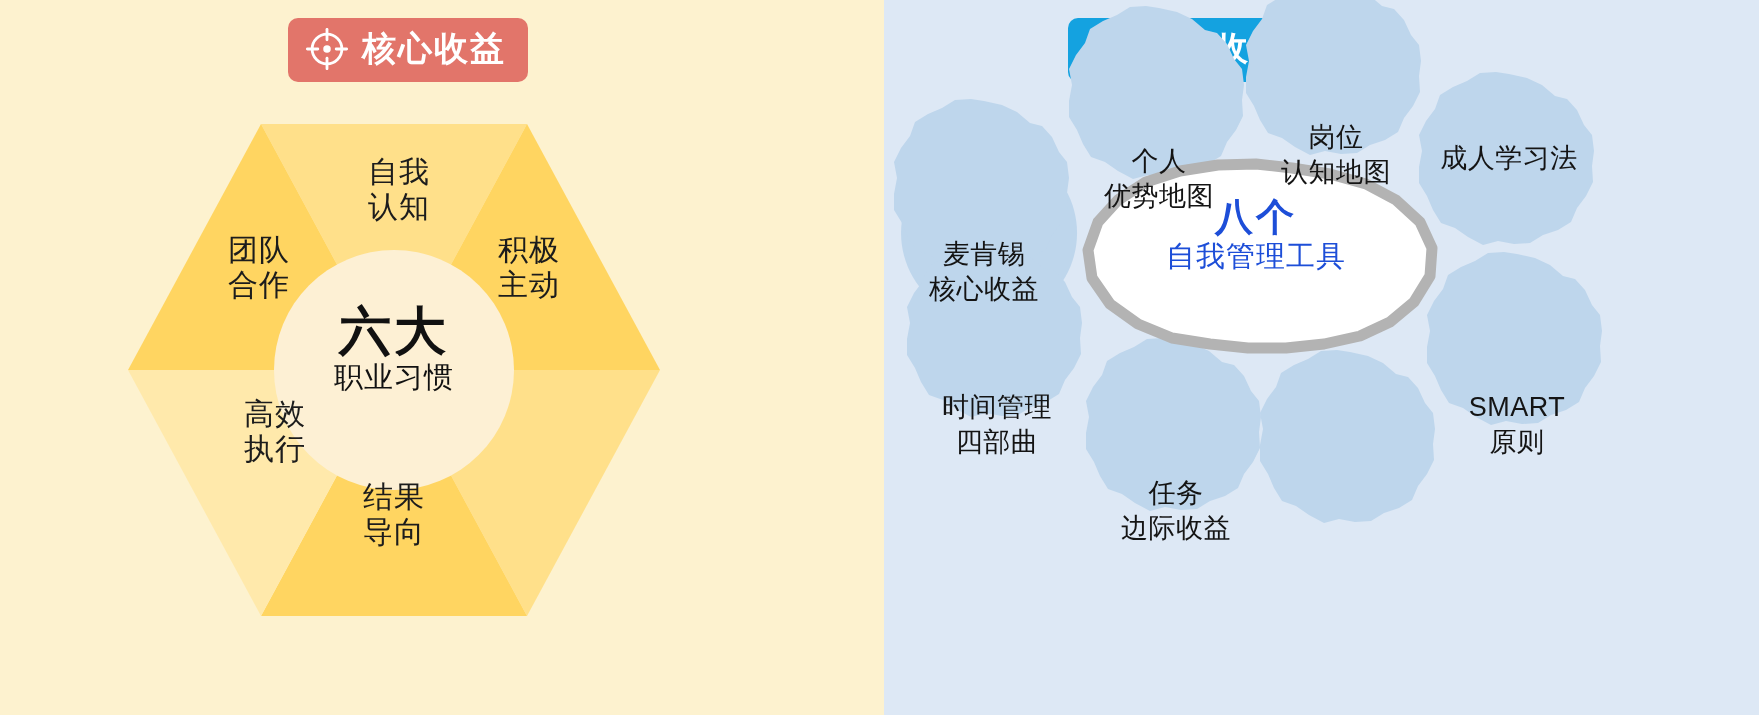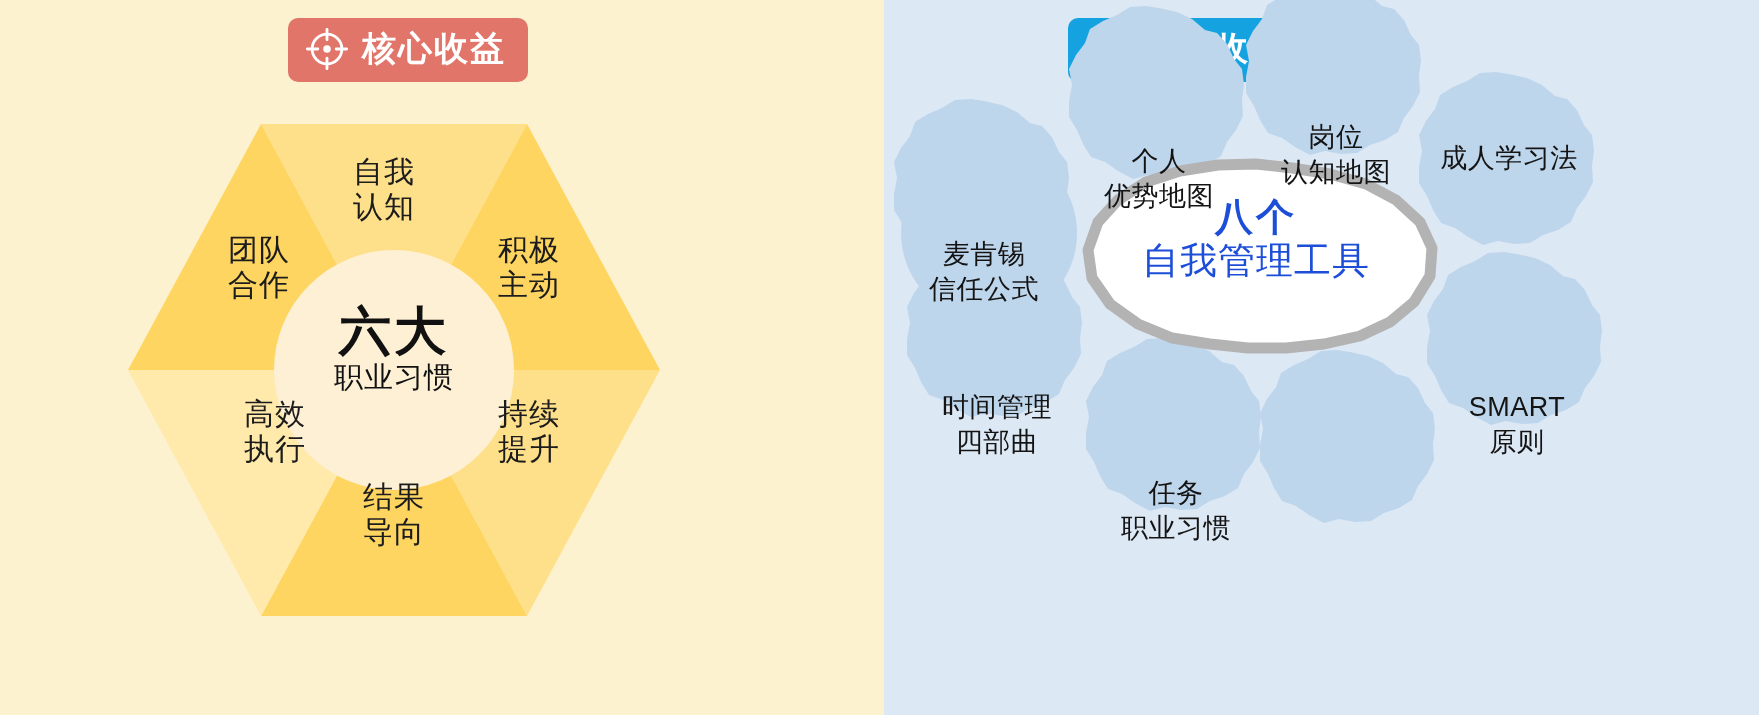--- a/index.html
+++ b/index.html
@@ -110,21 +110,21 @@
     letter-spacing: 3px;
     display: block;
   }
   .hex-center-bottom {
     font-size: 29px;
     letter-spacing: 1px;
     display: block;
   }
 
   
-  #hex-label-0 { left: 186px; top: 30px;  width: 140px; }  
+  #hex-label-0 { left: 201px; top: 30px;  width: 140px; }  
   #hex-label-1 { left: 336px; top: 108px; width: 130px; }  
   #hex-label-2 { left: 336px; top: 272px; width: 130px; }  
   #hex-label-3 { left: 196px; top: 355px; width: 140px; }  
   #hex-label-4 { left: 82px;  top: 272px; width: 130px; }  
   #hex-label-5 { left: 66px;  top: 108px; width: 130px; }  
 
   
   #blob-wrap {
     position: absolute;
     left: 0px;
@@ -155,21 +155,21 @@
     line-height: 1.15;
   }
   .blob-center-top {
     display: block;
     font-size: 38px;
     font-weight: bold;
     letter-spacing: 3px;
   }
   .blob-center-bottom {
     display: block;
-    font-size: 37px;
+    font-size: 29px;
     letter-spacing: 1px;
   }
 </style>
 </head>
 <body>
 
 <div id="page">
 
   <section class="panel" id="panel-core" style="background: rgb(253, 242, 207);">
 
@@ -196,22 +196,20 @@
           <polygon points="266,246 133,492 0,246" fill="#ffe9ab"></polygon>
           <polygon points="266,246 0,246 133,0" fill="#ffd561"></polygon>
         </g>
         <circle cx="266" cy="246" r="120" fill="#fdf0d4"></circle>
       </svg>
 
       <div class="hex-label" id="hex-label-0">自我
 认知</div>
       <div class="hex-label" id="hex-label-1">积极
 主动</div>
-      <div class="hex-label" id="hex-label-2">持续
-提升</div>
       <div class="hex-label" id="hex-label-3">结果
 导向</div>
       <div class="hex-label" id="hex-label-4">高效
 执行</div>
       <div class="hex-label" id="hex-label-5">团队
 合作</div>
 
       <div class="hex-center">
         <span class="hex-center-top">六大</span>
         <span class="hex-center-bottom">职业习惯</span>
@@ -290,30 +288,30 @@
             <path d="M0,-84 L18,-80 L33,-73 L46,-62 L58,-59 L68,-48 L75,-33 L83,-23 L85,-7 L83,8 L84,24 L77,38 L68,50 L62,64 L49,72 L34,77 L21,85 L5,86 L-11,83 L-26,87 L-41,79 L-54,70 L-68,65 L-76,52 L-82,38 L-90,25 L-90,9 L-87,-7 L-90,-23 L-83,-37 L-74,-49 L-69,-63 L-56,-71 L-42,-77 L-29,-85 L-13,-86 Z"></path>
           </g>
         </g>
 
         <g transform="translate(372,252)">
           <path fill="#ffffff" stroke="#b3b3b3" stroke-width="11" stroke-linejoin="round" d="M0,-88 L36,-84 L74,-78 L110,-68 L140,-52 L164,-30 L176,-4 L174,24 L158,50 L134,70 L104,84 L68,92 L30,96 L-8,96 L-46,92 L-84,86 L-118,72 L-146,52 L-164,26 L-168,-2 L-158,-30 L-138,-52 L-110,-70 L-76,-81 L-38,-87 Z"></path>
         </g>
       </svg>
 
       <div class="blob-label" style="left:22px;  top:237px; width:156px;">麦肯锡
-信任公式</div>
+核心收益</div>
       <div class="blob-label" style="left:197px; top:144px; width:156px;">个人
 优势地图</div>
       <div class="blob-label" style="left:374px; top:120px; width:156px;">岗位
 认知地图</div>
       <div class="blob-label" style="left:544px; top:141px; width:162px;">成人学习法</div>
       <div class="blob-label" style="left:554px; top:390px; width:158px;">SMART
 原则</div>
       <div class="blob-label" style="left:214px; top:476px; width:156px;">任务
-职业习惯</div>
+边际收益</div>
       <div class="blob-label" style="left:35px;  top:390px; width:156px;">时间管理
 四部曲</div>
 
       <div class="blob-center-label" style="left:222px; top:196px; width:300px;">
         <span class="blob-center-top">八个</span>
         <span class="blob-center-bottom">自我管理工具</span>
       </div>
     </div>
   </section>
 

